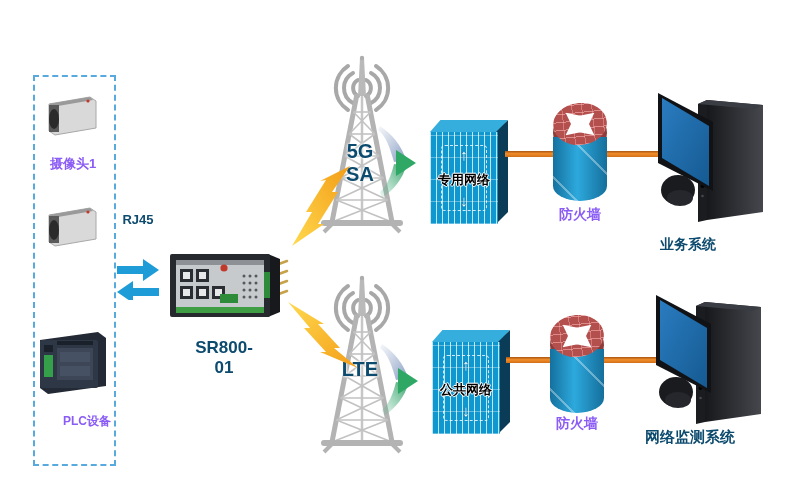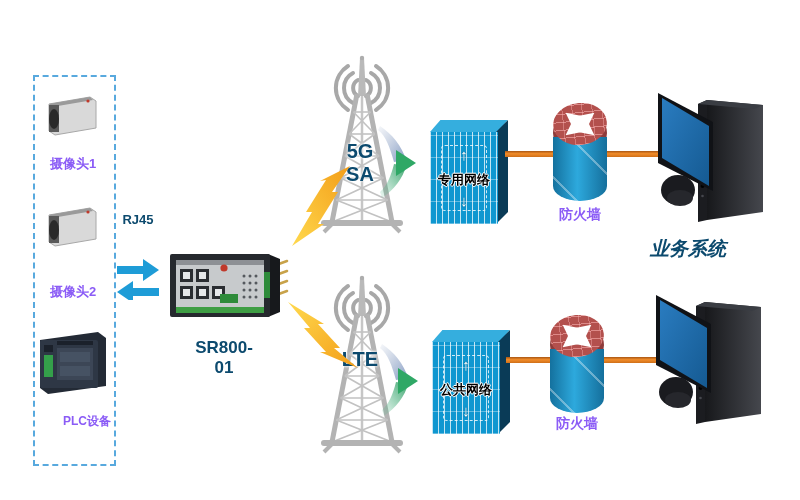--- a/index.html
+++ b/index.html
@@ -23,21 +23,21 @@
   #eth-arrows-icon{left:116px;top:256px;}
 
   
   #router-icon{left:168px;top:250px;}
   #router-label{left:186px;top:338px;width:76px;font-size:17px;}
 
   
   #tower-5g-icon{left:300px;top:52px;}
   #tower-lte-icon{left:300px;top:272px;}
   #tower-5g-label{left:330px;top:140px;width:60px;font-size:20px;text-shadow:0 0 3px #fff,0 0 3px #fff;}
-  #tower-lte-label{left:336px;top:348px;width:48px;font-size:20px;text-shadow:0 0 3px #fff,0 0 3px #fff;}
+  #tower-lte-label{left:336px;top:358px;width:48px;font-size:20px;text-shadow:0 0 3px #fff,0 0 3px #fff;}
   #lightning-top-icon{left:292px;top:166px;}
   #lightning-bottom-icon{left:288px;top:302px;}
   #swoosh-top-icon{left:378px;top:124px;}
   #swoosh-bottom-icon{left:380px;top:342px;}
 
   
   .cube{position:absolute;width:80px;height:106px;}
   #cube-private{left:430px;top:120px;}
   #cube-public{left:432px;top:330px;}
   .cube-top{position:absolute;left:0;top:0;width:80px;height:12px;background:#35aede;
@@ -74,21 +74,21 @@
       background-color:#b3504d;transform:rotate(-6deg);
       background-image:repeating-linear-gradient(0deg,rgba(255,185,185,.55) 0 1px,transparent 1px 8px),
                        repeating-linear-gradient(90deg,rgba(255,185,185,.4) 0 1px,transparent 1px 10px);}
   .fw-arrows{position:absolute;left:9px;top:6px;}
   #firewall-top-label{left:548px;top:206px;width:64px;font-size:14px;}
   #firewall-bottom-label{left:545px;top:415px;width:64px;font-size:14px;}
 
   
   #computer-top-icon{left:654px;top:86px;z-index:2;}
   #computer-bottom-icon{left:652px;top:288px;z-index:2;}
-  #business-system-label{left:640px;top:236px;width:96px;font-size:19px;font-style:italic;}
+  #business-system-label{left:640px;top:236px;width:96px;font-size:14px;}
   #monitor-system-label{left:632px;top:428px;width:116px;font-size:15px;}
 </style>
 </head>
 <body>
 
 <div id="canvas">
 
   <svg class="abs" width="0" height="0" aria-hidden="true">
     <defs>
       <linearGradient id="boltGrad" x1="0" y1="1" x2="1" y2="0">
@@ -132,21 +132,20 @@
   </svg>
   <div class="lbl" id="camera1-label">摄像头1</div>
 
   <svg class="abs" id="camera2-icon" width="58" height="48" viewBox="0 0 58 48">
     <polygon points="7,12 48,5 54,9 54,36 13,43 7,39" fill="#d9d9d9" stroke="#a8a8a8" stroke-width="1"></polygon>
     <polygon points="7,12 48,5 51,8 10,15" fill="#9a9a9a"></polygon>
     <rect x="7" y="13" width="10" height="27" fill="#5a5a5a"></rect>
     <ellipse cx="12" cy="27" rx="5" ry="10" fill="#2a2a2a"></ellipse>
     <circle cx="46" cy="9" r="1.6" fill="#c0392b"></circle>
   </svg>
-  <div class="lbl" id="camera2-label">摄像头2</div>
 
   <svg class="abs" id="plc-icon" width="74" height="70" viewBox="0 0 74 70">
     <polygon points="4,12 62,4 70,10 70,58 12,66 4,60" fill="#232a35"></polygon>
     <rect x="4" y="12" width="58" height="48" rx="2" fill="#2e3745"></rect>
     <rect x="8" y="27" width="9" height="22" fill="#34a04a"></rect>
     <rect x="8" y="17" width="9" height="7" fill="#1b212b"></rect>
     <rect x="21" y="20" width="36" height="32" fill="#3c4656"></rect>
     <rect x="24" y="24" width="30" height="10" fill="#465263"></rect>
     <rect x="24" y="38" width="30" height="10" fill="#465263"></rect>
     <rect x="21" y="13" width="36" height="4" fill="#1b212b"></rect>
@@ -361,14 +360,15 @@
     <polygon points="53,14 109,19 109,126 53,134" fill="url(#caseGrad)"></polygon>
     <polygon points="44,18 53,14 53,134 44,136" fill="#1b1c20"></polygon>
     <polygon points="44,18 53,14 109,19 100,23" fill="#3a3d43"></polygon>
     <circle cx="48.5" cy="100" r="2" fill="#000"></circle>
     <circle cx="48.5" cy="110" r="1.3" fill="#45474d"></circle>
     <ellipse cx="24" cy="104" rx="17" ry="15" fill="#1a1b1f"></ellipse>
     <ellipse cx="26" cy="112" rx="13" ry="8" fill="#26272c"></ellipse>
     <polygon points="4,7 59,36 59,105 4,77" fill="#101216"></polygon>
     <polygon points="8,12 55,40 55,100 8,72" fill="url(#screenGrad)"></polygon>
   </svg>
+  <div class="lbl-green" id="monitor-system-label">网络监测系统</div>
 
 </div>
 
 </body></html>

